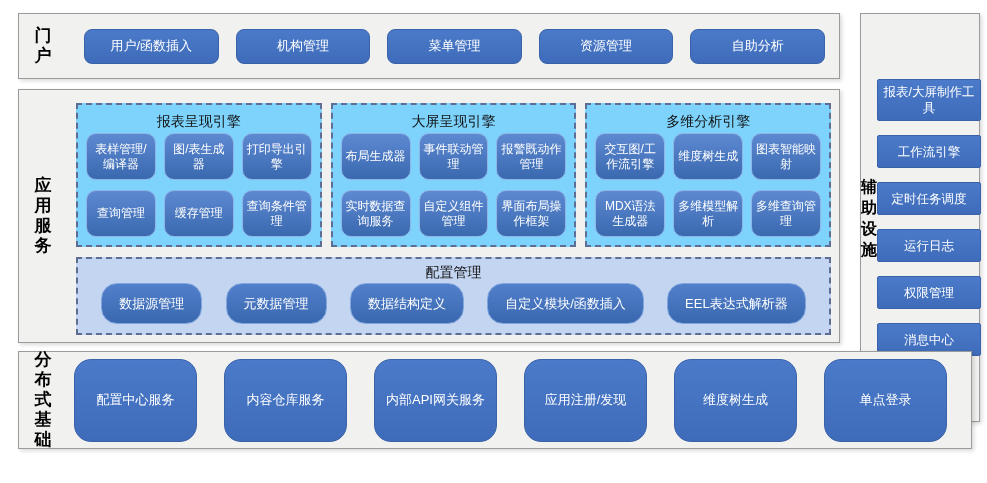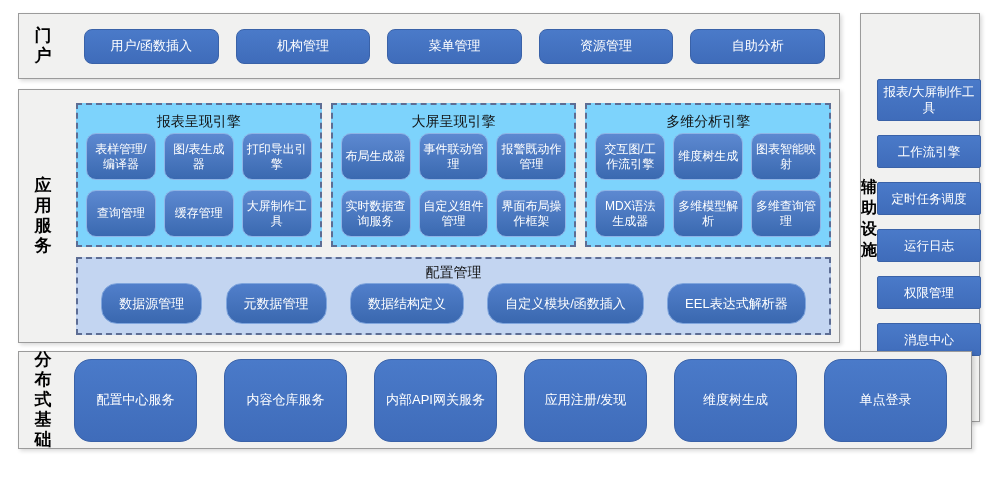--- a/index.html
+++ b/index.html
@@ -199,21 +199,21 @@
       <div class="engines">
 
         <div class="engine">
           <div class="engine-title">报表呈现引擎</div>
           <div class="engine-grid">
             <div class="btn-sm">表样管理/编译器</div>
             <div class="btn-sm">图/表生成器</div>
             <div class="btn-sm">打印导出引擎</div>
             <div class="btn-sm">查询管理</div>
             <div class="btn-sm">缓存管理</div>
-            <div class="btn-sm">大屏制作工具</div>
+            <div class="btn-sm">查询条件管理</div>
           </div>
         </div>
 
         <div class="engine">
           <div class="engine-title">大屏呈现引擎</div>
           <div class="engine-grid">
             <div class="btn-sm">布局生成器</div>
             <div class="btn-sm">事件联动管理</div>
             <div class="btn-sm">报警既动作管理</div>
             <div class="btn-sm">实时数据查询服务</div>

